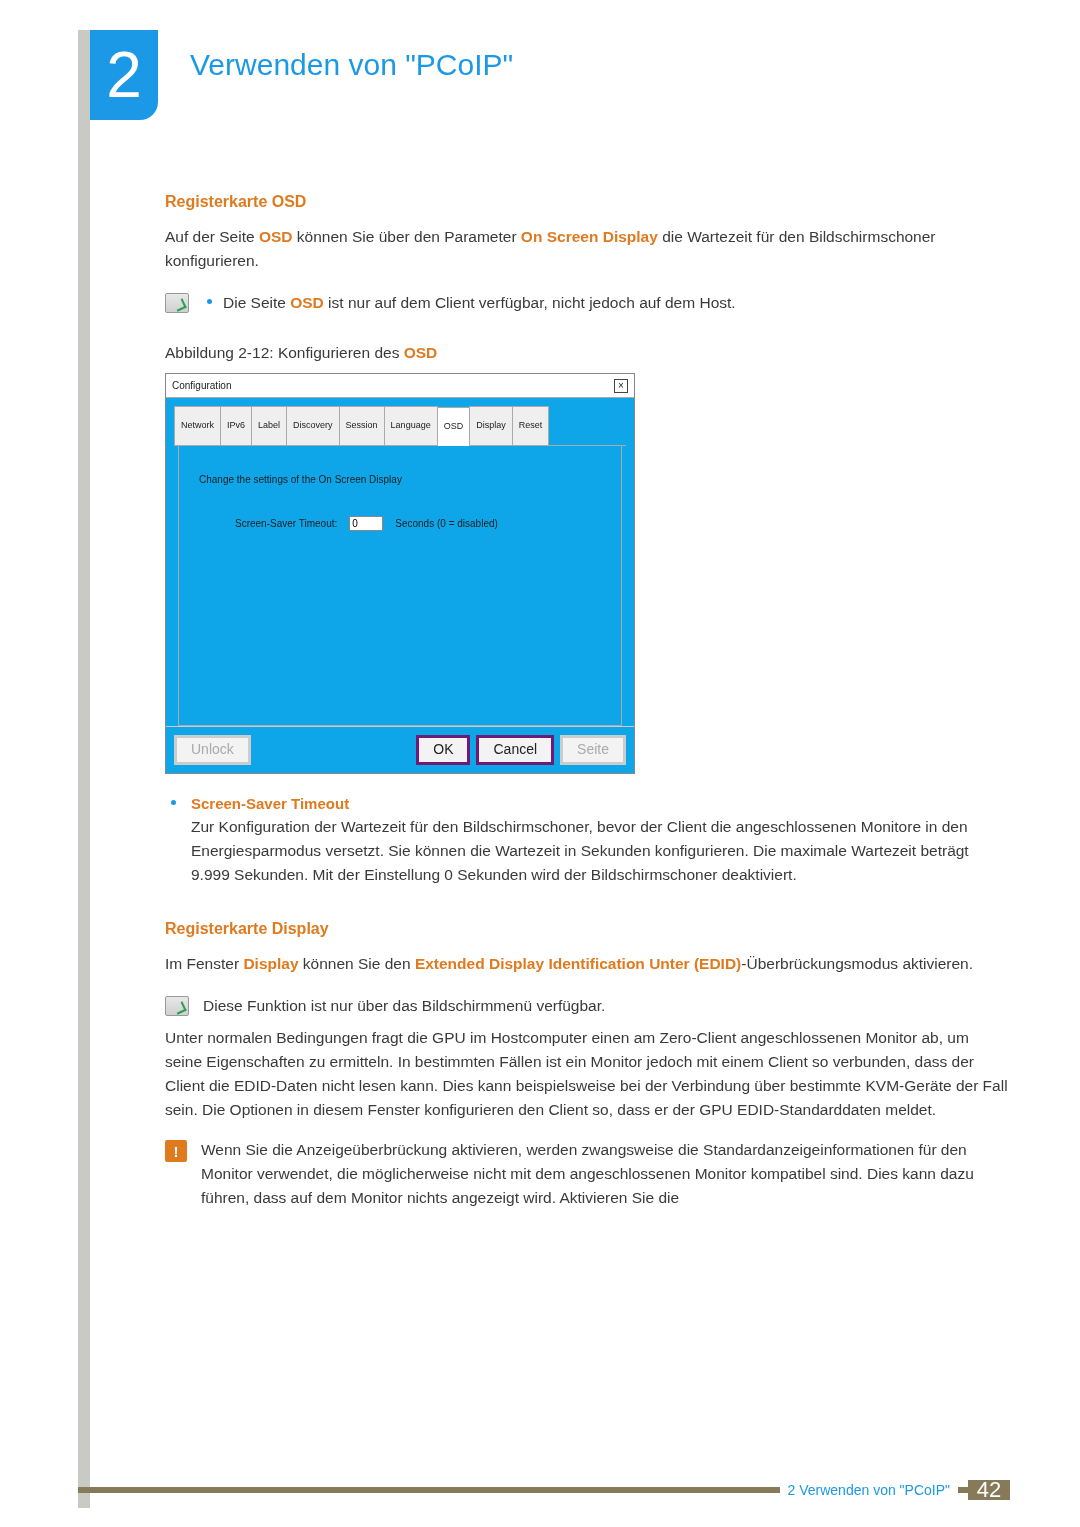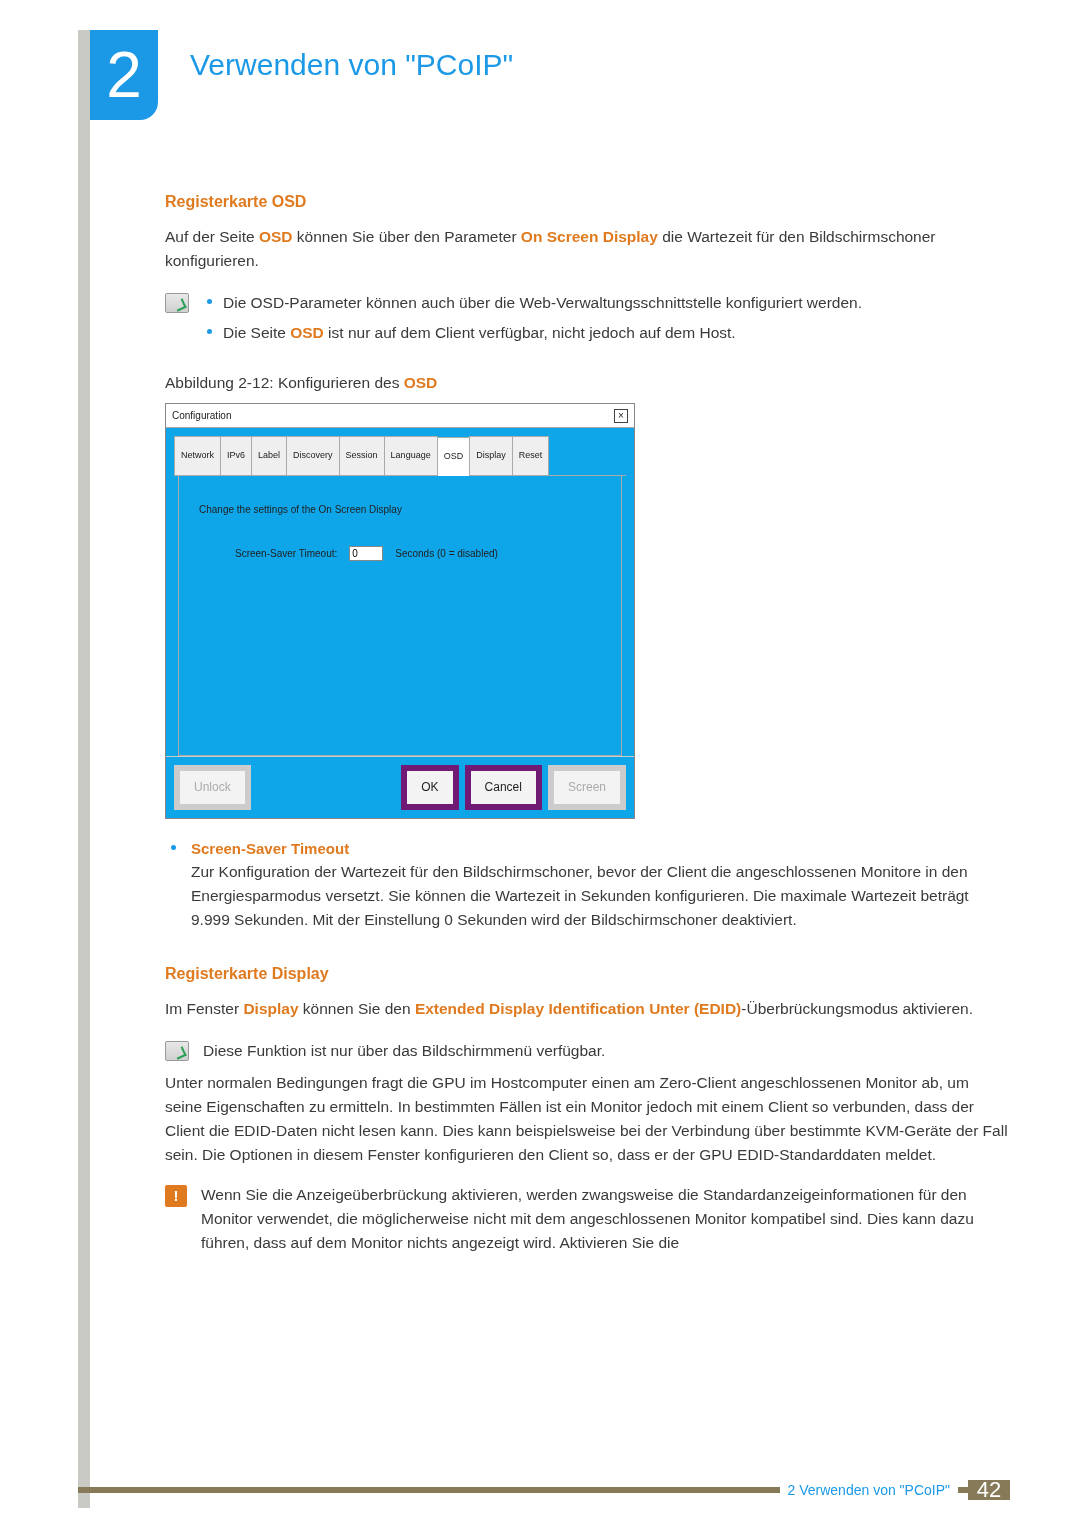--- a/index.html
+++ b/index.html
@@ -182,23 +182,23 @@
     border: 1px solid #888;
     padding: 1px 2px;
   }
   .btn-row {
     display: flex;
     justify-content: space-between;
     padding: 8px;
     border-top: 1px solid #ccc;
   }
   .btn {
-    border: 6px solid #701a75;
-    padding: 7px 14px;
-    font-size: 12px;
+    border: 3px solid #701a75;
+    padding: 1px 14px;
+    font-size: 14px;
     background: #f3f3f3;
     cursor: pointer;
   }
   .btn.disabled { color: #aaa; border-color: #ccc; cursor: default; }
   .btn-group-right { display: flex; gap: 6px; }
   .def-list { margin-top: 10px; }
   .def-term {
     color: #e07a1f;
     font-weight: bold;
     font-size: 15px;
@@ -264,21 +264,20 @@
   <div class="content">
 
     <div class="section-heading">Registerkarte OSD</div>
     <p>
       <span>Auf der Seite </span><span class="orange">OSD</span><span> können Sie über den Parameter </span><span class="orange">On Screen Display</span><span> die Wartezeit für den Bildschirmschoner konfigurieren.</span>
     </p>
 
     <div class="note-row">
       <div class="note-icon"></div>
       <ul class="bullet" style="flex:1">
-        <li>Die OSD-Parameter können auch über die Web-Verwaltungsschnittstelle konfiguriert werden.</li>
         <li>
           <span>Die Seite </span><span class="orange">OSD</span><span> ist nur auf dem Client verfügbar, nicht jedoch auf dem Host.</span>
         </li>
       </ul>
     </div>
 
     <p class="fig-caption">
       <span>Abbildung 2-12: Konfigurieren des </span><span class="orange">OSD</span>
     </p>
 
@@ -304,21 +303,21 @@
           <span>Screen-Saver Timeout:</span>
           <input type="text" value="0" style="">
           <span>Seconds (0 = disabled)</span>
         </div>
       </div>
       <div class="btn-row">
         <span class="btn disabled">Unlock</span>
         <div class="btn-group-right">
           <span class="btn">OK</span>
           <span class="btn">Cancel</span>
-          <span class="btn disabled">Screen</span>
+          <span class="btn disabled">Seite</span>
         </div>
       </div>
     </div>
 
     <div class="def-list">
       <div class="def-item">
         <div class="def-term">Screen-Saver Timeout</div>
         <div class="def-body">Zur Konfiguration der Wartezeit für den Bildschirmschoner, bevor der Client die angeschlossenen Monitore in den Energiesparmodus versetzt. Sie können die Wartezeit in Sekunden konfigurieren. Die maximale Wartezeit beträgt 9.999 Sekunden. Mit der Einstellung 0 Sekunden wird der Bildschirmschoner deaktiviert.</div>
       </div>
     </div>

